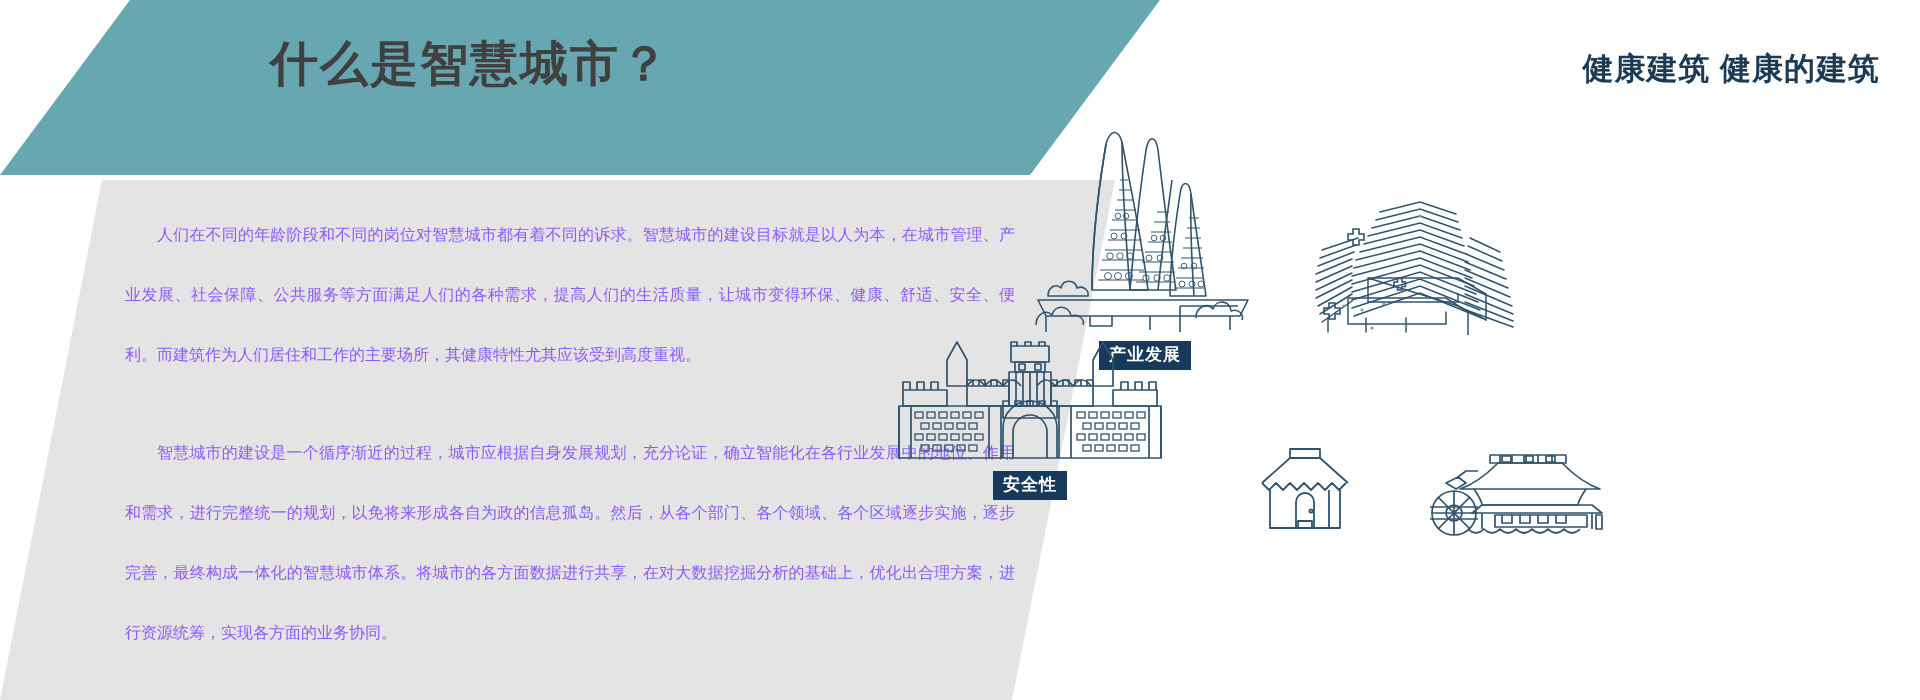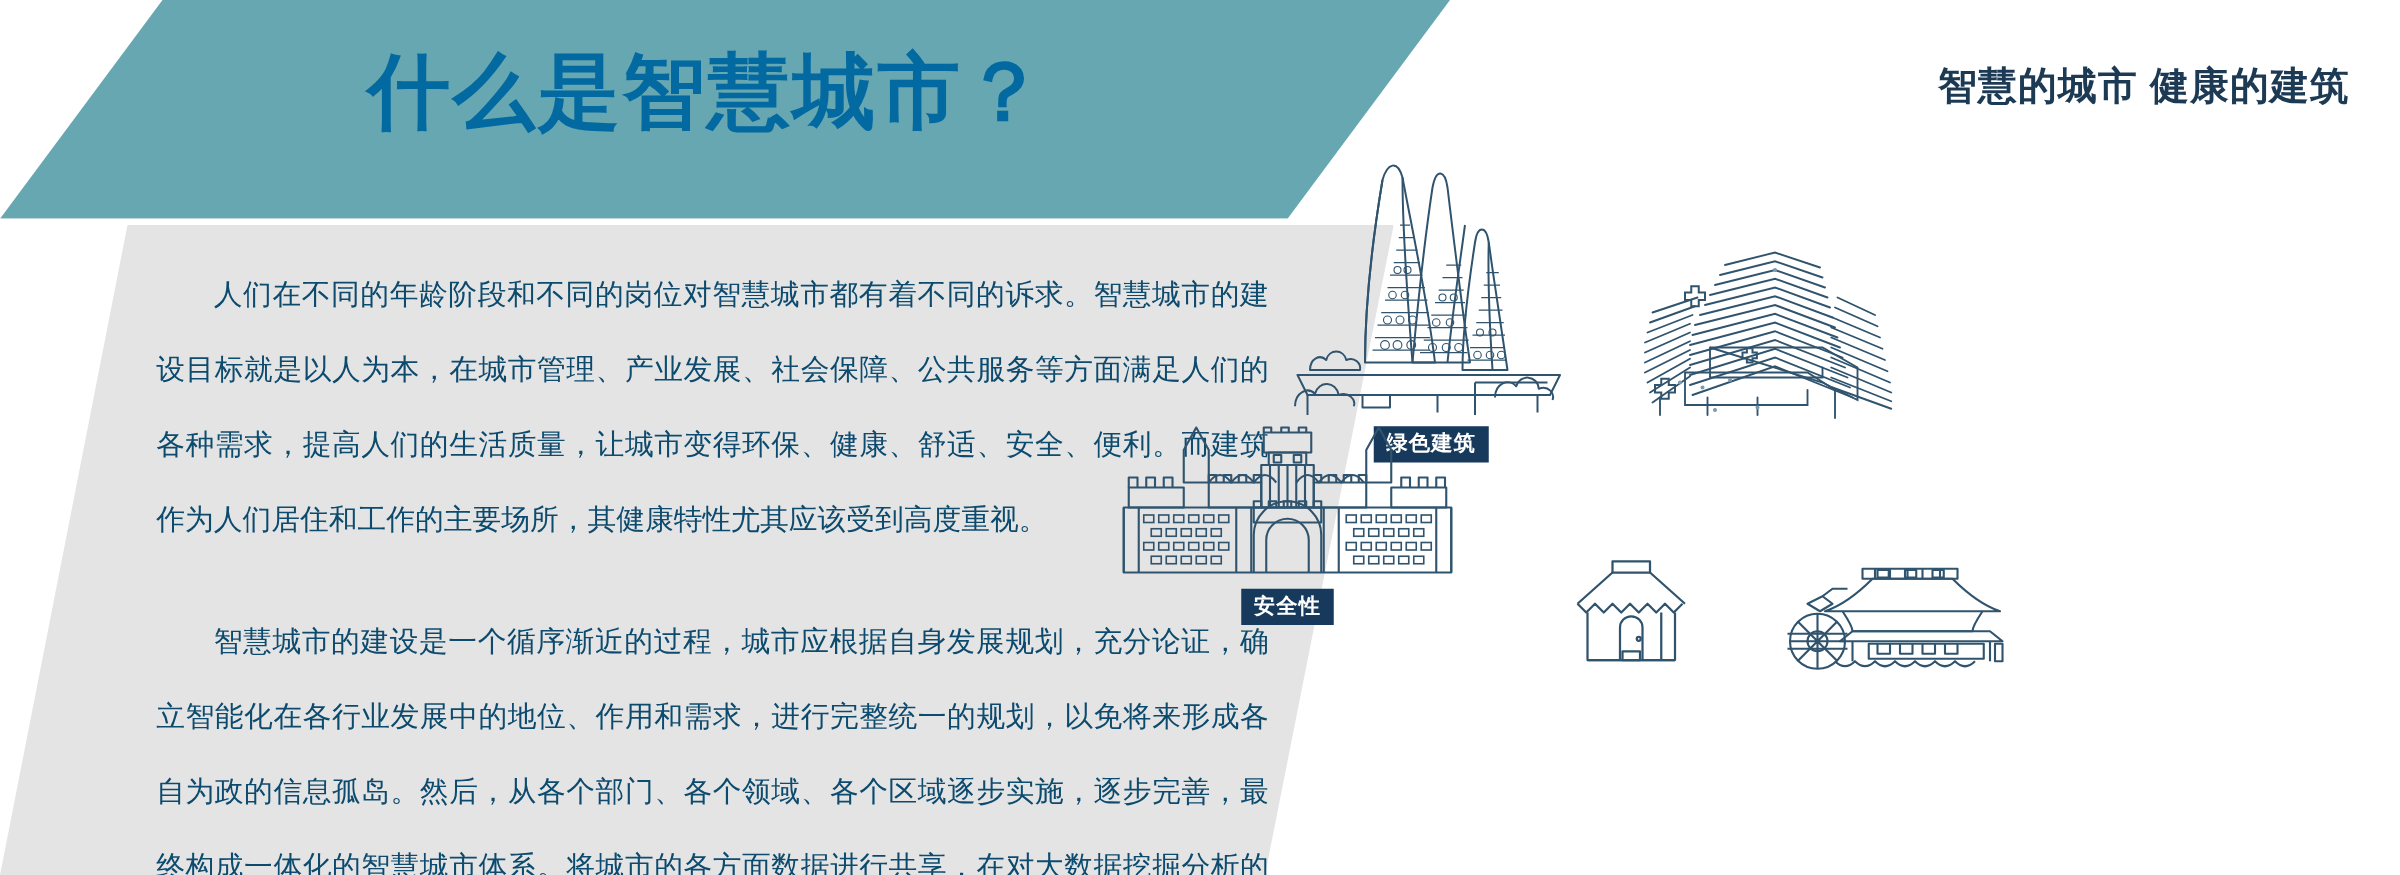--- a/index.html
+++ b/index.html
@@ -10,39 +10,39 @@
     overflow:hidden;position:relative;
   }
   
   #header-banner{
     position:absolute;left:0;top:0;width:1160px;height:175px;
     background:#66a7b2;
     clip-path:polygon(130px 0, 1160px 0, 1030px 175px, 0 175px);
   }
   #header-title{
     position:absolute;left:270px;top:40px;
-    color:#0369a1;font-size:66px;font-weight:bold;letter-spacing:2px;
-    line-height:1;white-space:nowrap;margin-left:24px;
+    color:#404040;font-size:48px;font-weight:bold;letter-spacing:2px;
+    line-height:1;white-space:nowrap;
   }
   #header-tagline{
     position:absolute;right:40px;top:48px;
     color:#1d3a55;font-size:31px;font-weight:bold;letter-spacing:1px;
     white-space:nowrap;
   }
   
   #article-panel{
     position:absolute;left:0;top:180px;width:1115px;height:520px;
     background:#e4e4e4;
     clip-path:polygon(102px 0, 1115px 0, 1012px 520px, 0 520px);
   }
   #article-body{
     position:absolute;left:125px;top:205px;width:890px;
   }
   .paragraph{
-    color:#0c4a6e;font-size:23px;line-height:60px;
+    color:#8b5cf6;font-size:16px;line-height:60px;
     text-align:justify;text-indent:2em;margin:0;
     font-family:"Liberation Sans","DejaVu Sans",sans-serif;
   }
   #paragraph-2{margin-top:38px;}
   
   #illustration-area{
     position:absolute;left:1020px;top:100px;width:900px;height:600px;
   }
   .illus-cell{position:absolute;}
   .illus-art{display:block;}
@@ -56,21 +56,21 @@
   #cell-health  {left:290px;top:90px;  width:230px;}
   #cell-safety  {left:-135px;top:240px;width:290px;}
   #cell-living  {left:170px;top:345px; width:230px;}
   #cell-function{left:400px;top:345px; width:230px;}
 </style>
 </head>
 <body>
 
 <div id="header-banner"></div>
 <div id="header-title">什么是智慧城市？</div>
-<div id="header-tagline">智慧的城市  健康的建筑</div>
+<div id="header-tagline">健康建筑  健康的建筑</div>
 
 <div id="article-panel"></div>
 <div id="article-body">
   <p class="paragraph" id="paragraph-1">人们在不同的年龄阶段和不同的岗位对智慧城市都有着不同的诉求。智慧城市的建设目标就是以人为本，在城市管理、产业发展、社会保障、公共服务等方面满足人们的各种需求，提高人们的生活质量，让城市变得环保、健康、舒适、安全、便利。而建筑作为人们居住和工作的主要场所，其健康特性尤其应该受到高度重视。</p>
   <p class="paragraph" id="paragraph-2">智慧城市的建设是一个循序渐近的过程，城市应根据自身发展规划，充分论证，确立智能化在各行业发展中的地位、作用和需求，进行完整统一的规划，以免将来形成各自为政的信息孤岛。然后，从各个部门、各个领域、各个区域逐步实施，逐步完善，最终构成一体化的智慧城市体系。将城市的各方面数据进行共享，在对大数据挖掘分析的基础上，优化出合理方案，进行资源统筹，实现各方面的业务协同。</p>
 </div>
 
 <div id="illustration-area">
 
   <div class="illus-cell" id="cell-green">
@@ -114,21 +114,21 @@
         </g>
         <path d="M8 180 h210 l-8 16 H16 Z"></path>
         <path d="M16 196 v16 M60 196 v10 h22 v-10 M120 196 v14 M200 196 v14"></path>
         <path d="M150 186 h58 M150 186 v26"></path>
         <path d="M18 176 c0-9 8-13 13-8 2-9 14-9 16 0 7-3 12 3 11 8 Z"></path>
         <path d="M6 205 c0-11 10-16 16-10 3-11 17-10 19 1 8-3 14 4 12 9"></path>
         <path d="M166 198 c0-11 11-16 17-9 3-10 17-9 18 2 8-3 13 4 11 9"></path>
       </g>
     </svg>
     <div class="label-wrap">
-      <span class="illus-label">绿色建筑</span>
+      <span class="illus-label">产业发展</span>
     </div>
   </div>
 
   <div class="illus-cell" id="cell-health">
     <svg class="illus-art" width="230" height="145" viewBox="0 0 230 145">
       <g fill="none" stroke="#30546e" stroke-width="1.5" stroke-linecap="round">
         <g>
           <path d="M70 22 L110 12 L146 24 M66 30 L110 19 L148 32 M62 38 L110 26 L150 40 M58 46 L110 33 L152 48 M54 54 L110 40 L154 56 M50 62 L110 47 L156 64 M46 70 L110 54 L158 72 M44 78 L110 61 L160 80 M42 86 L110 68 L162 88 M42 94 L110 75 L164 96 M42 102 L110 82 L166 104 M42 110 L110 89 L168 112 M42 118 L110 96 L170 120 M44 126 L110 103 L172 128"></path>
         </g>
         <g>

